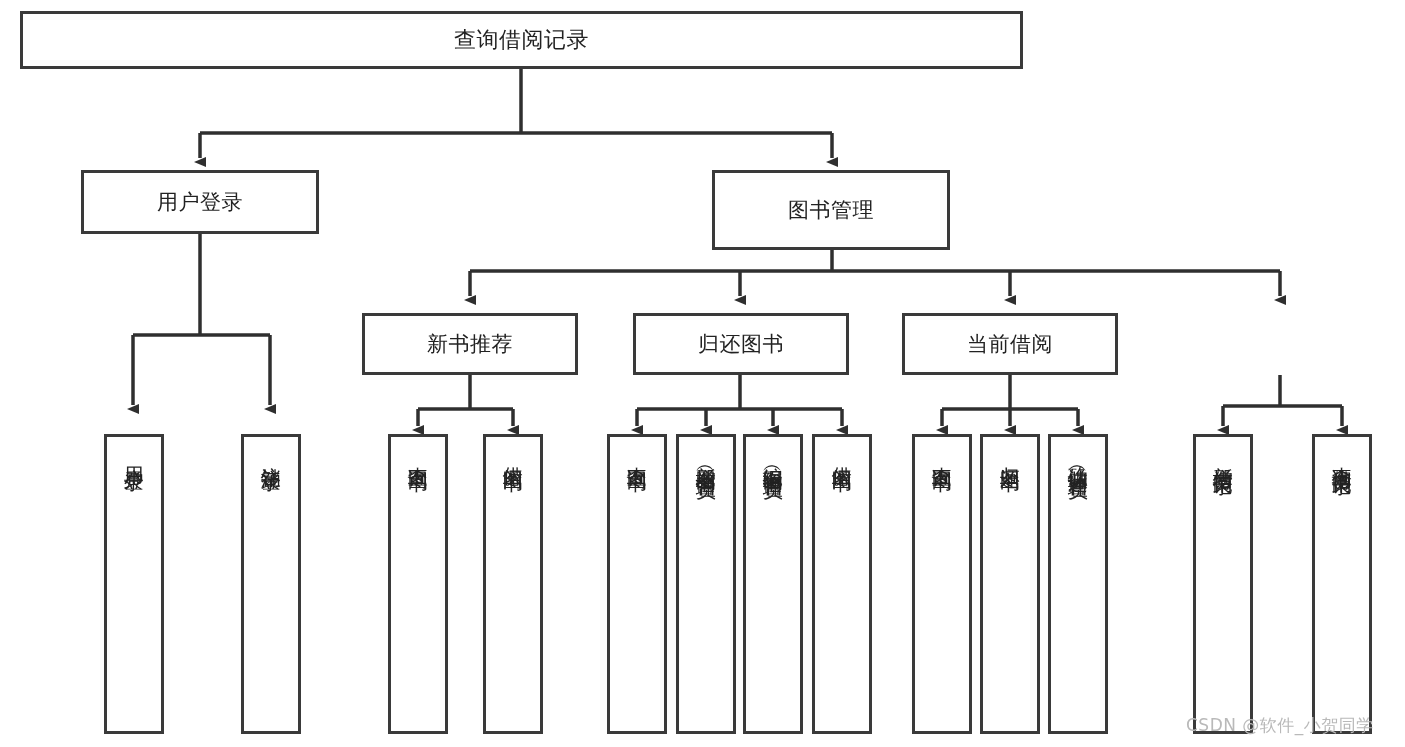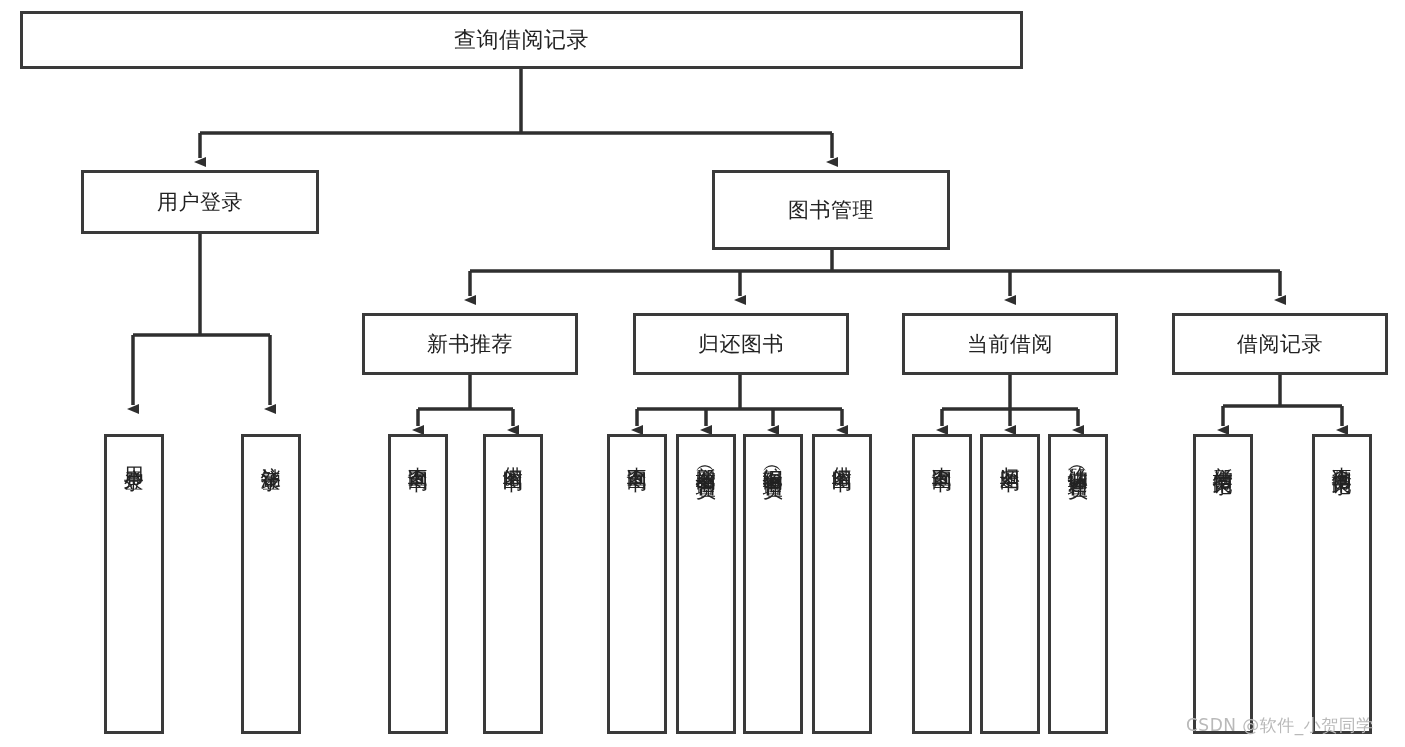--- a/index.html
+++ b/index.html
@@ -135,23 +135,20 @@
 
   <div class="node" style="left:362px; top:313px; width:216px; height:62px;">
     <span class="lbl">新书推荐</span>
   </div>
   <div class="node" style="left:633px; top:313px; width:216px; height:62px;">
     <span class="lbl">归还图书</span>
   </div>
   <div class="node" style="left:902px; top:313px; width:216px; height:62px;">
     <span class="lbl">当前借阅</span>
   </div>
-  <div class="node" style="left:1172px; top:313px; width:216px; height:62px;">
-    <span class="lbl">借阅记录</span>
-  </div>
 
   <div class="node leaf" style="left:104px; top:434px; width:60px; height:300px;">
     <span class="lbl">用户登录</span>
   </div>
   <div class="node leaf" style="left:241px; top:434px; width:60px; height:300px;">
     <span class="lbl">注销登录</span>
   </div>
 
   <div class="node leaf" style="left:388px; top:434px; width:60px; height:300px;">
     <span class="lbl">查询图书</span>

